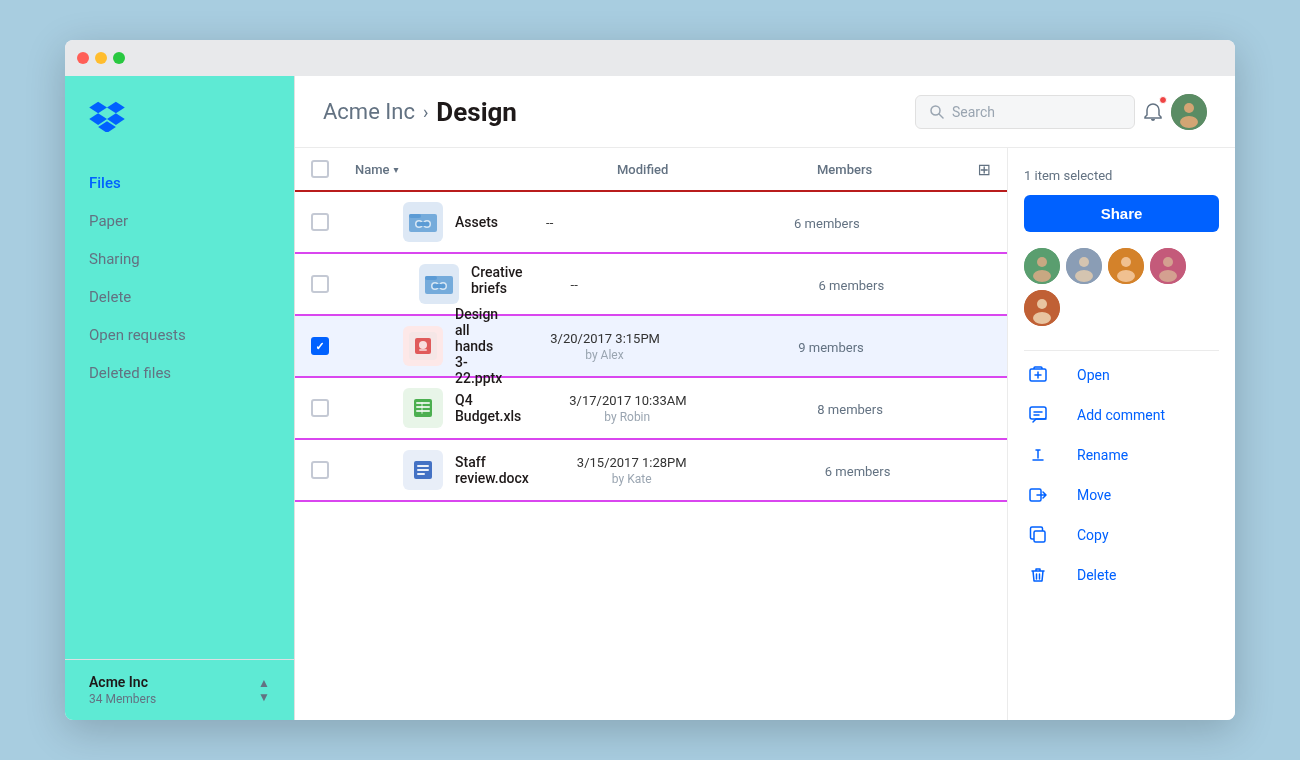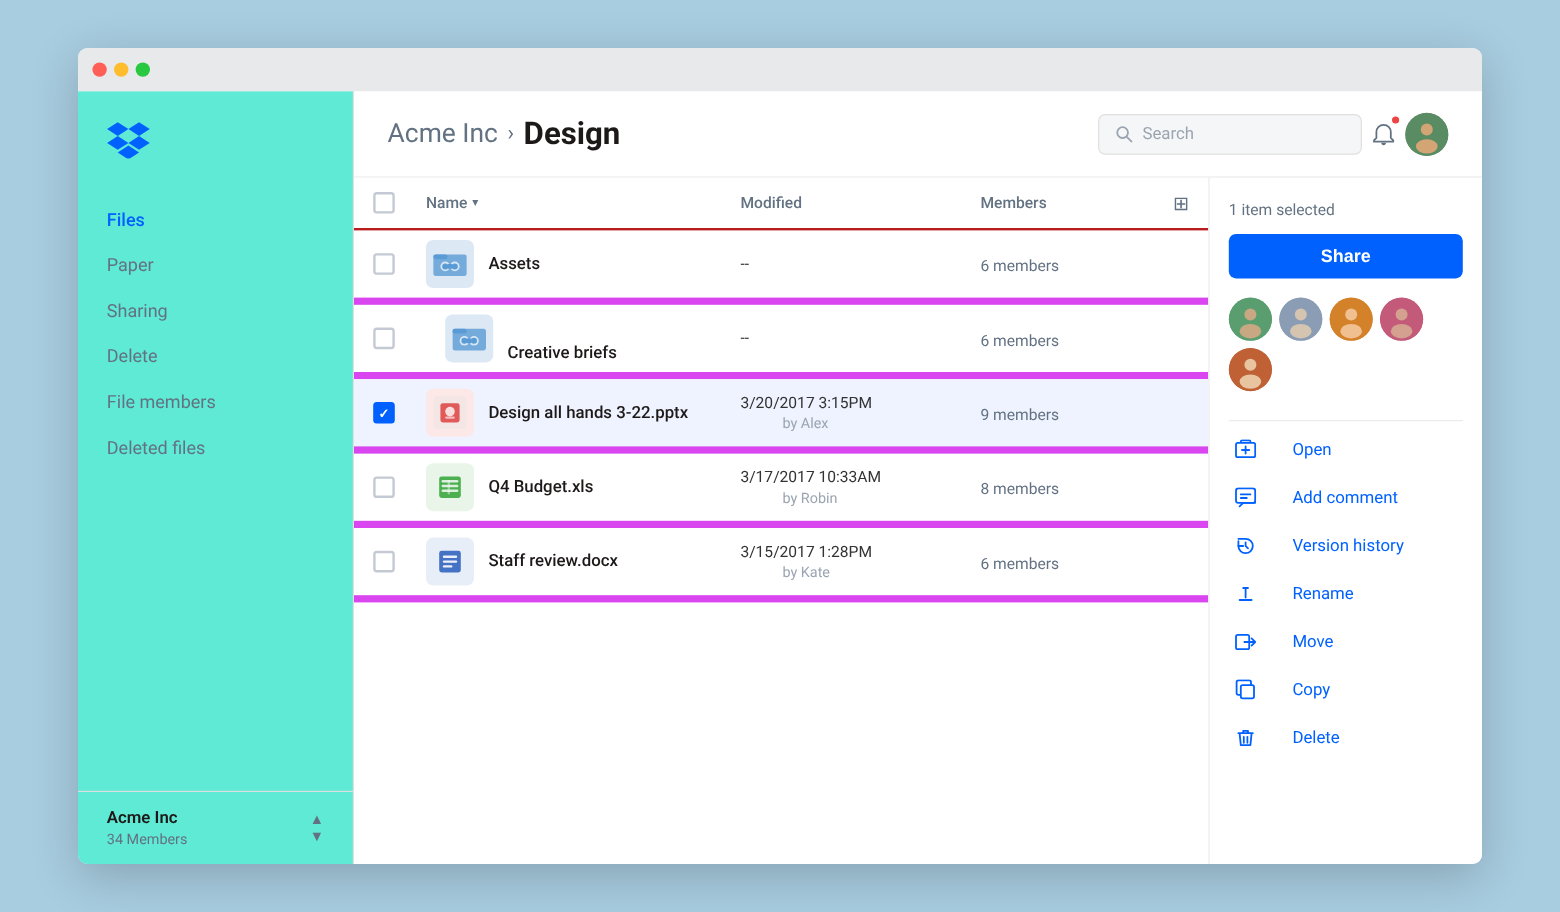--- a/index.html
+++ b/index.html
@@ -225,22 +225,23 @@
       display: flex;
       align-items: center;
       gap: 4px;
     }
     .sort-arrow { font-size: 10px; }
     .file-row {
       display: flex;
       align-items: center;
       padding: 0 16px;
       height: 62px;
-      border-bottom: 6px solid #d946ef;
+      border-bottom: 2px solid #d946ef;
       cursor: pointer;
+      gap: 48px;
     }
     .file-row.selected { background: #eef3ff; }
     .file-checkbox {
       width: 18px;
       height: 18px;
       border: 2px solid #c4c9d4;
       border-radius: 3px;
       display: flex;
       align-items: center;
       justify-content: center;
@@ -393,21 +394,21 @@
           <path d="M40 21.5L30 28L20 21.5L30 15L40 21.5Z" fill="#0061ff"></path>
           <path d="M10 30.5L20 24L30 30.5L20 37L10 30.5Z" fill="#0061ff"></path>
         </svg>
       </div>
 
       <div class="nav-items">
         <div class="nav-item active">Files</div>
         <div class="nav-item">Paper</div>
         <div class="nav-item">Sharing</div>
         <div class="nav-item">Delete</div>
-        <div class="nav-item">File members</div>
+        <div class="nav-item">Open requests</div>
         <div class="nav-item">Deleted files</div>
       </div>
 
       <div class="sidebar-footer">
         <div class="org-info">
           <div class="org-name">Acme Inc</div>
           <div class="org-members">34 Members</div>
         </div>
         <div class="org-chevron">
           <span style="line-height:1">▲</span>
@@ -498,21 +499,21 @@
             <div class="col-members">
               <span class="file-members-text">6 members</span>
             </div>
             <div class="col-grid"></div>
           </div>
 
           <div class="file-row">
             <div class="col-check">
               <div class="file-checkbox"></div>
             </div>
-            <div class="col-name" style="display:flex;align-items:flex-end;padding-left:16px;">
+            <div class="col-name" style="display:flex;align-items:flex-start;padding-left:16px;">
               <div class="file-icon file-icon-folder-shared">
                 <svg width="28" height="24" viewBox="0 0 28 24" fill="none">
                   <rect x="0" y="4" width="28" height="18" rx="2" fill="#5b9bd5" opacity="0.8"></rect>
                   <rect x="0" y="4" width="12" height="4" rx="2" fill="#5b9bd5"></rect>
                   <circle cx="10" cy="14" r="4" fill="white" opacity="0.7"></circle>
                   <circle cx="18" cy="14" r="4" fill="white" opacity="0.7"></circle>
                   <circle cx="10" cy="14" r="2.5" fill="#5b9bd5"></circle>
                   <circle cx="18" cy="14" r="2.5" fill="#5b9bd5"></circle>
                   <rect x="12" y="12" width="4" height="4" fill="#5b9bd5"></rect>
                 </svg>
@@ -668,30 +669,20 @@
               <div class="action-icon">
                 <svg width="18" height="18" viewBox="0 0 18 18" fill="none">
                   <rect x="1" y="1" width="16" height="12" rx="2" stroke="#0061ff" stroke-width="1.5"></rect>
                   <path d="M4 16l3-3h10" stroke="#0061ff" stroke-width="1.5" stroke-linecap="round" stroke-linejoin="round"></path>
                   <path d="M5 6h8M5 9h5" stroke="#0061ff" stroke-width="1.5" stroke-linecap="round"></path>
                 </svg>
               </div>
               <span class="action-label">Add comment</span>
             </div>
 
-            <div class="action-item">
-              <div class="action-icon">
-                <svg width="18" height="18" viewBox="0 0 18 18" fill="none">
-                  <path d="M3 9a6 6 0 106-6H3" stroke="#0061ff" stroke-width="1.5" stroke-linecap="round"></path>
-                  <path d="M3 5v4h4" stroke="#0061ff" stroke-width="1.5" stroke-linecap="round" stroke-linejoin="round"></path>
-                  <path d="M9 6v3l2 2" stroke="#0061ff" stroke-width="1.5" stroke-linecap="round"></path>
-                </svg>
-              </div>
-              <span class="action-label">Version history</span>
-            </div>
 
             <div class="action-item">
               <div class="action-icon">
                 <svg width="18" height="18" viewBox="0 0 18 18" fill="none">
                   <path d="M4 14h10" stroke="#0061ff" stroke-width="1.5" stroke-linecap="round"></path>
                   <path d="M9 4v8M7 4h4" stroke="#0061ff" stroke-width="1.5" stroke-linecap="round"></path>
                 </svg>
               </div>
               <span class="action-label">Rename</span>
             </div>

